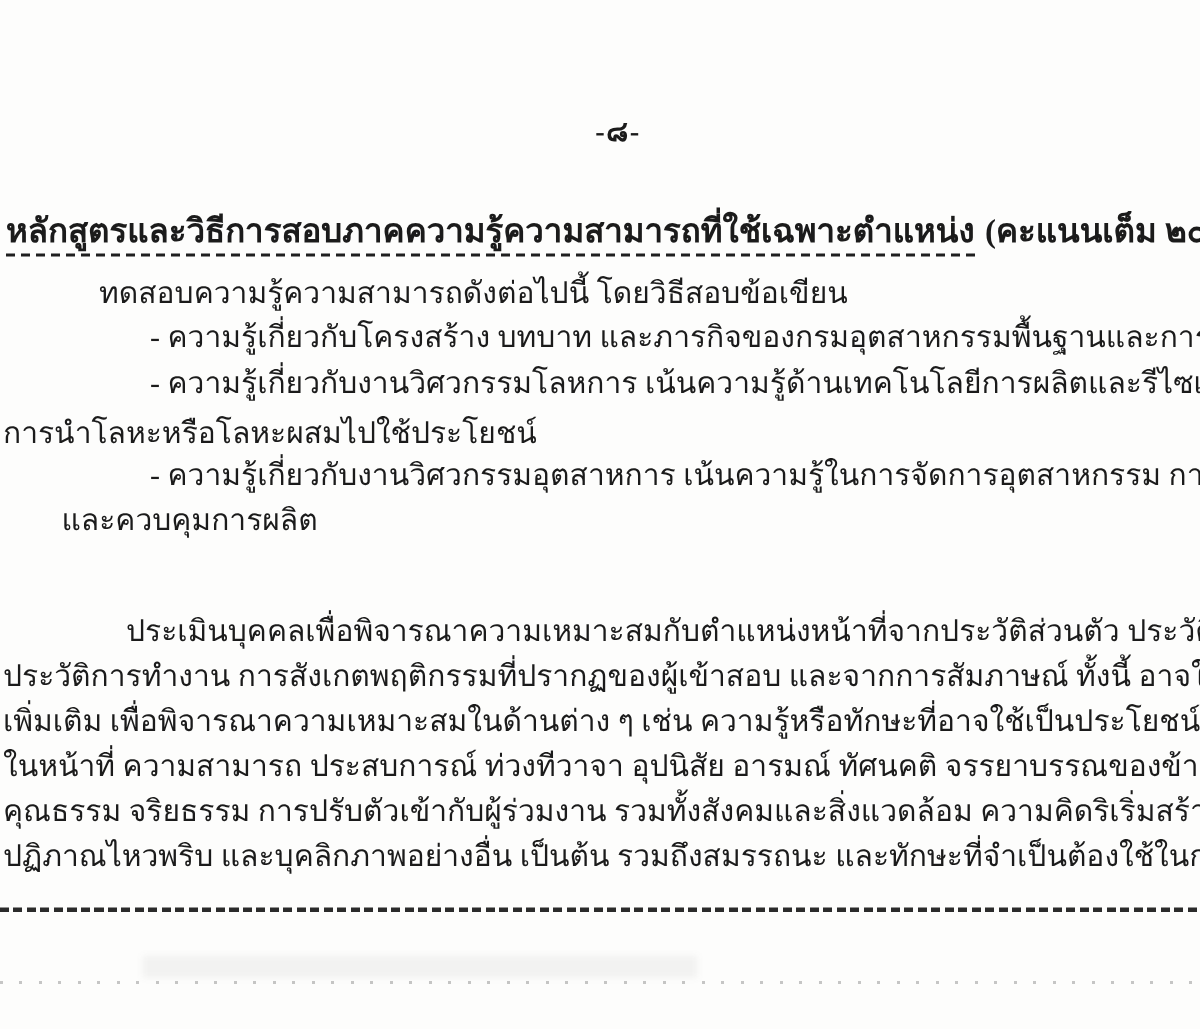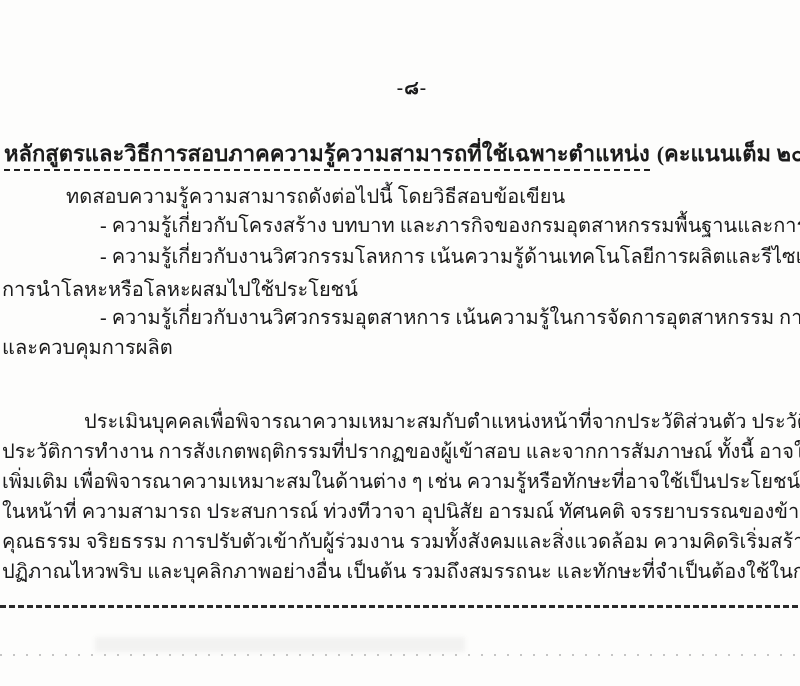--- a/index.html
+++ b/index.html
@@ -41,21 +41,21 @@
   }
   .ind-first  { left: 66px; }
   .ind-para   { left: 84px; }
   .ind-bullet { left: 100px; }
   .ind-none   { left: 2px; }
   .s1-l0 { top: 183px; }
   .s1-l1 { top: 212px; }
   .s1-l2 { top: 243px; }
   .s1-l3 { top: 276px; }
   .s1-l4 { top: 304px; }
-  .s1-l5 { top: 334px; }
+  .s1-l5 { top: 334px; margin-left: 39px; }
   .s2-l0 { top: 408px; }
   .s2-l1 { top: 438px; }
   .s2-l2 { top: 468px; }
   .s2-l3 { top: 498px; }
   .s2-l4 { top: 528px; }
   .s2-l5 { top: 558px; }
   .dashed-rule {
     top: 605px; left: 0;
     width: 800px; height: 3px;
     background: repeating-linear-gradient(90deg, #2b2b2b 0 6px, rgba(0,0,0,0) 6px 9px);

